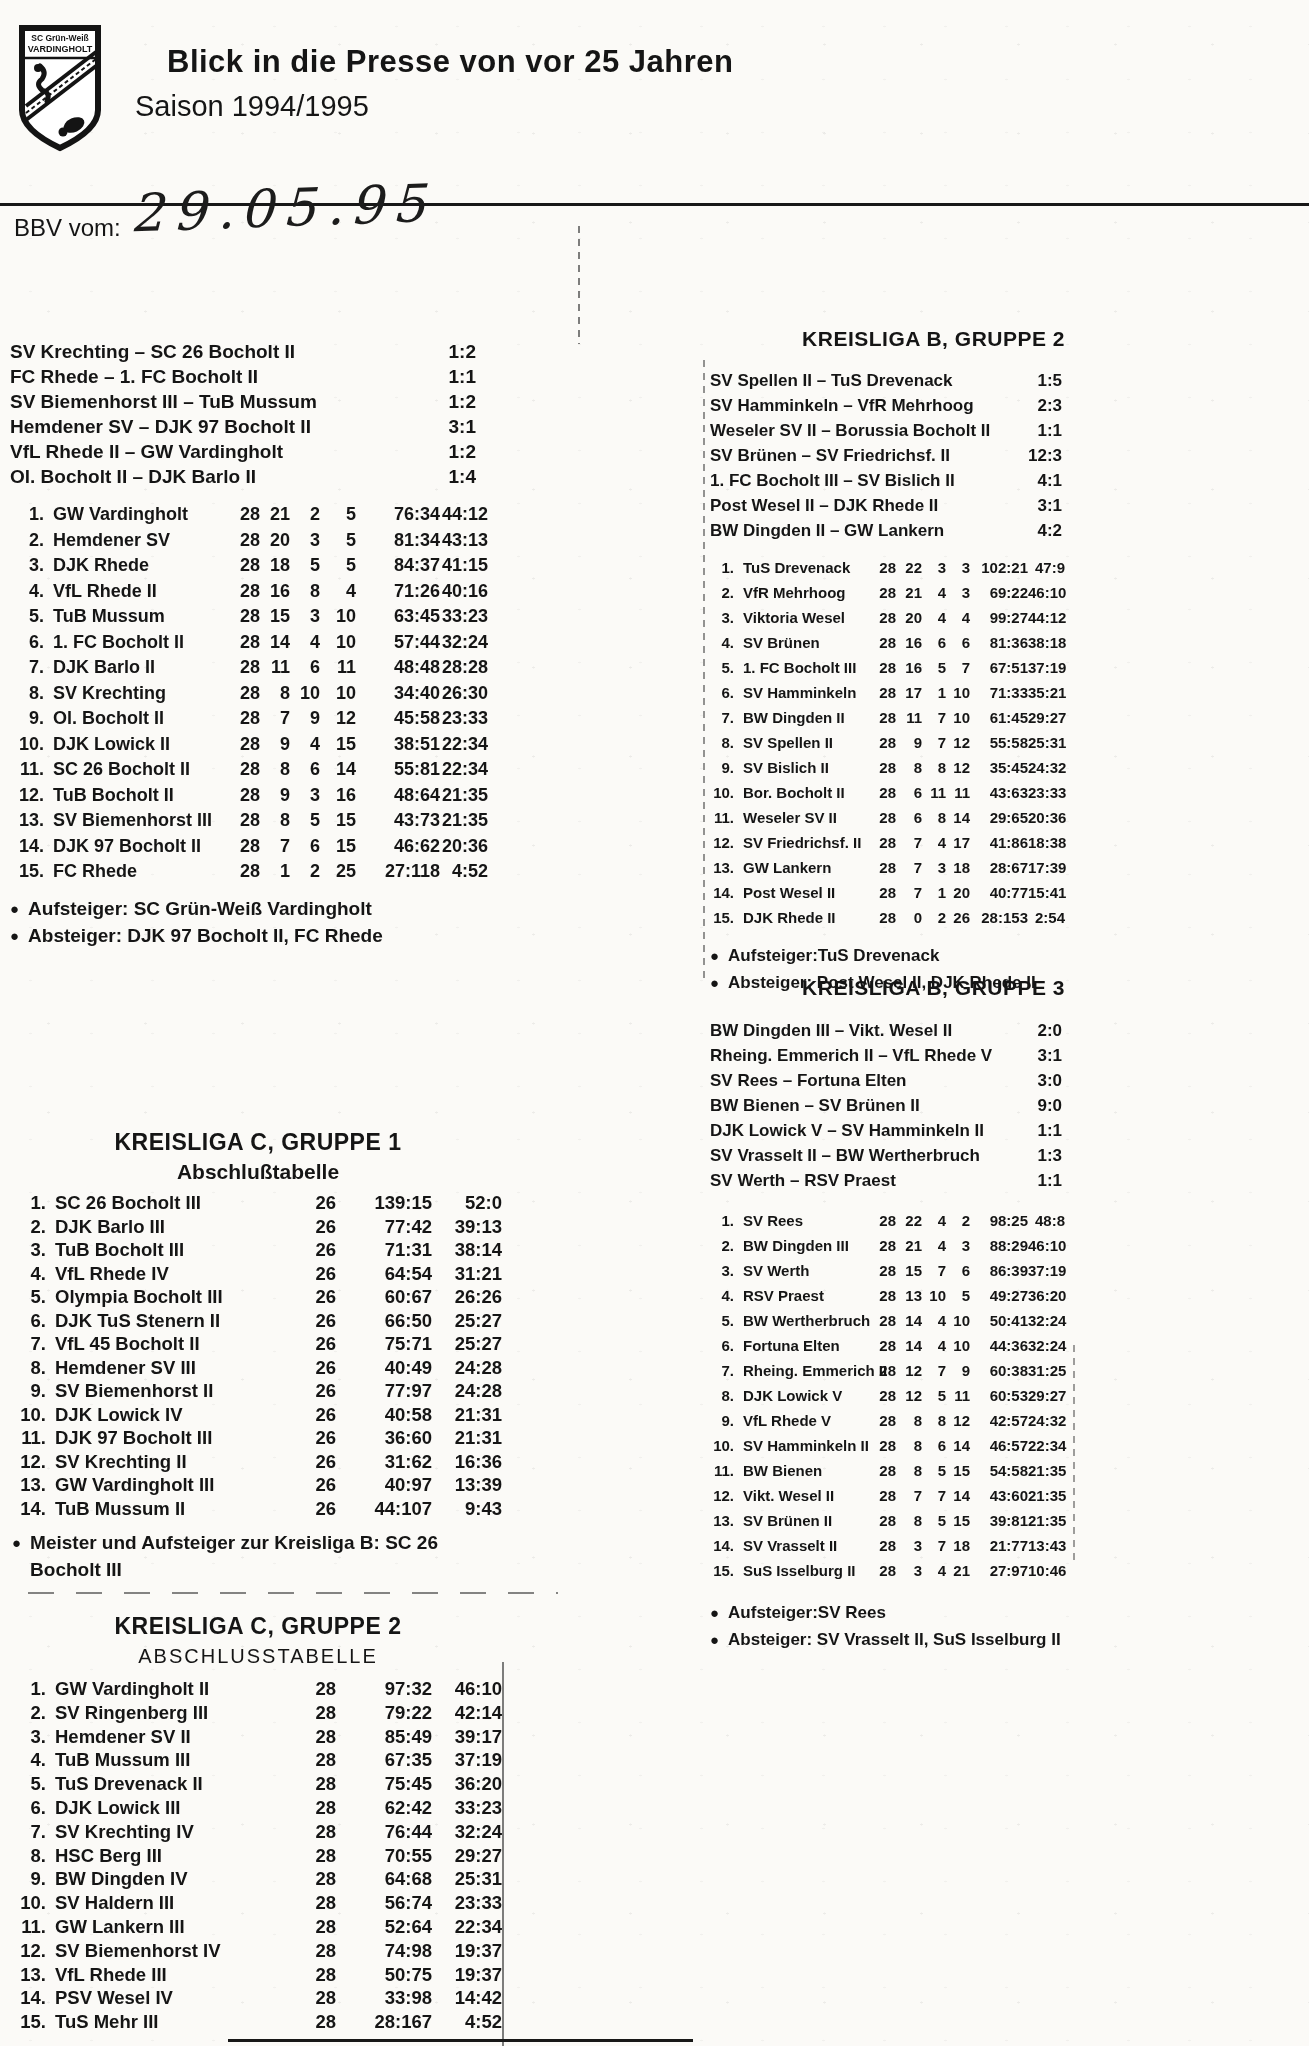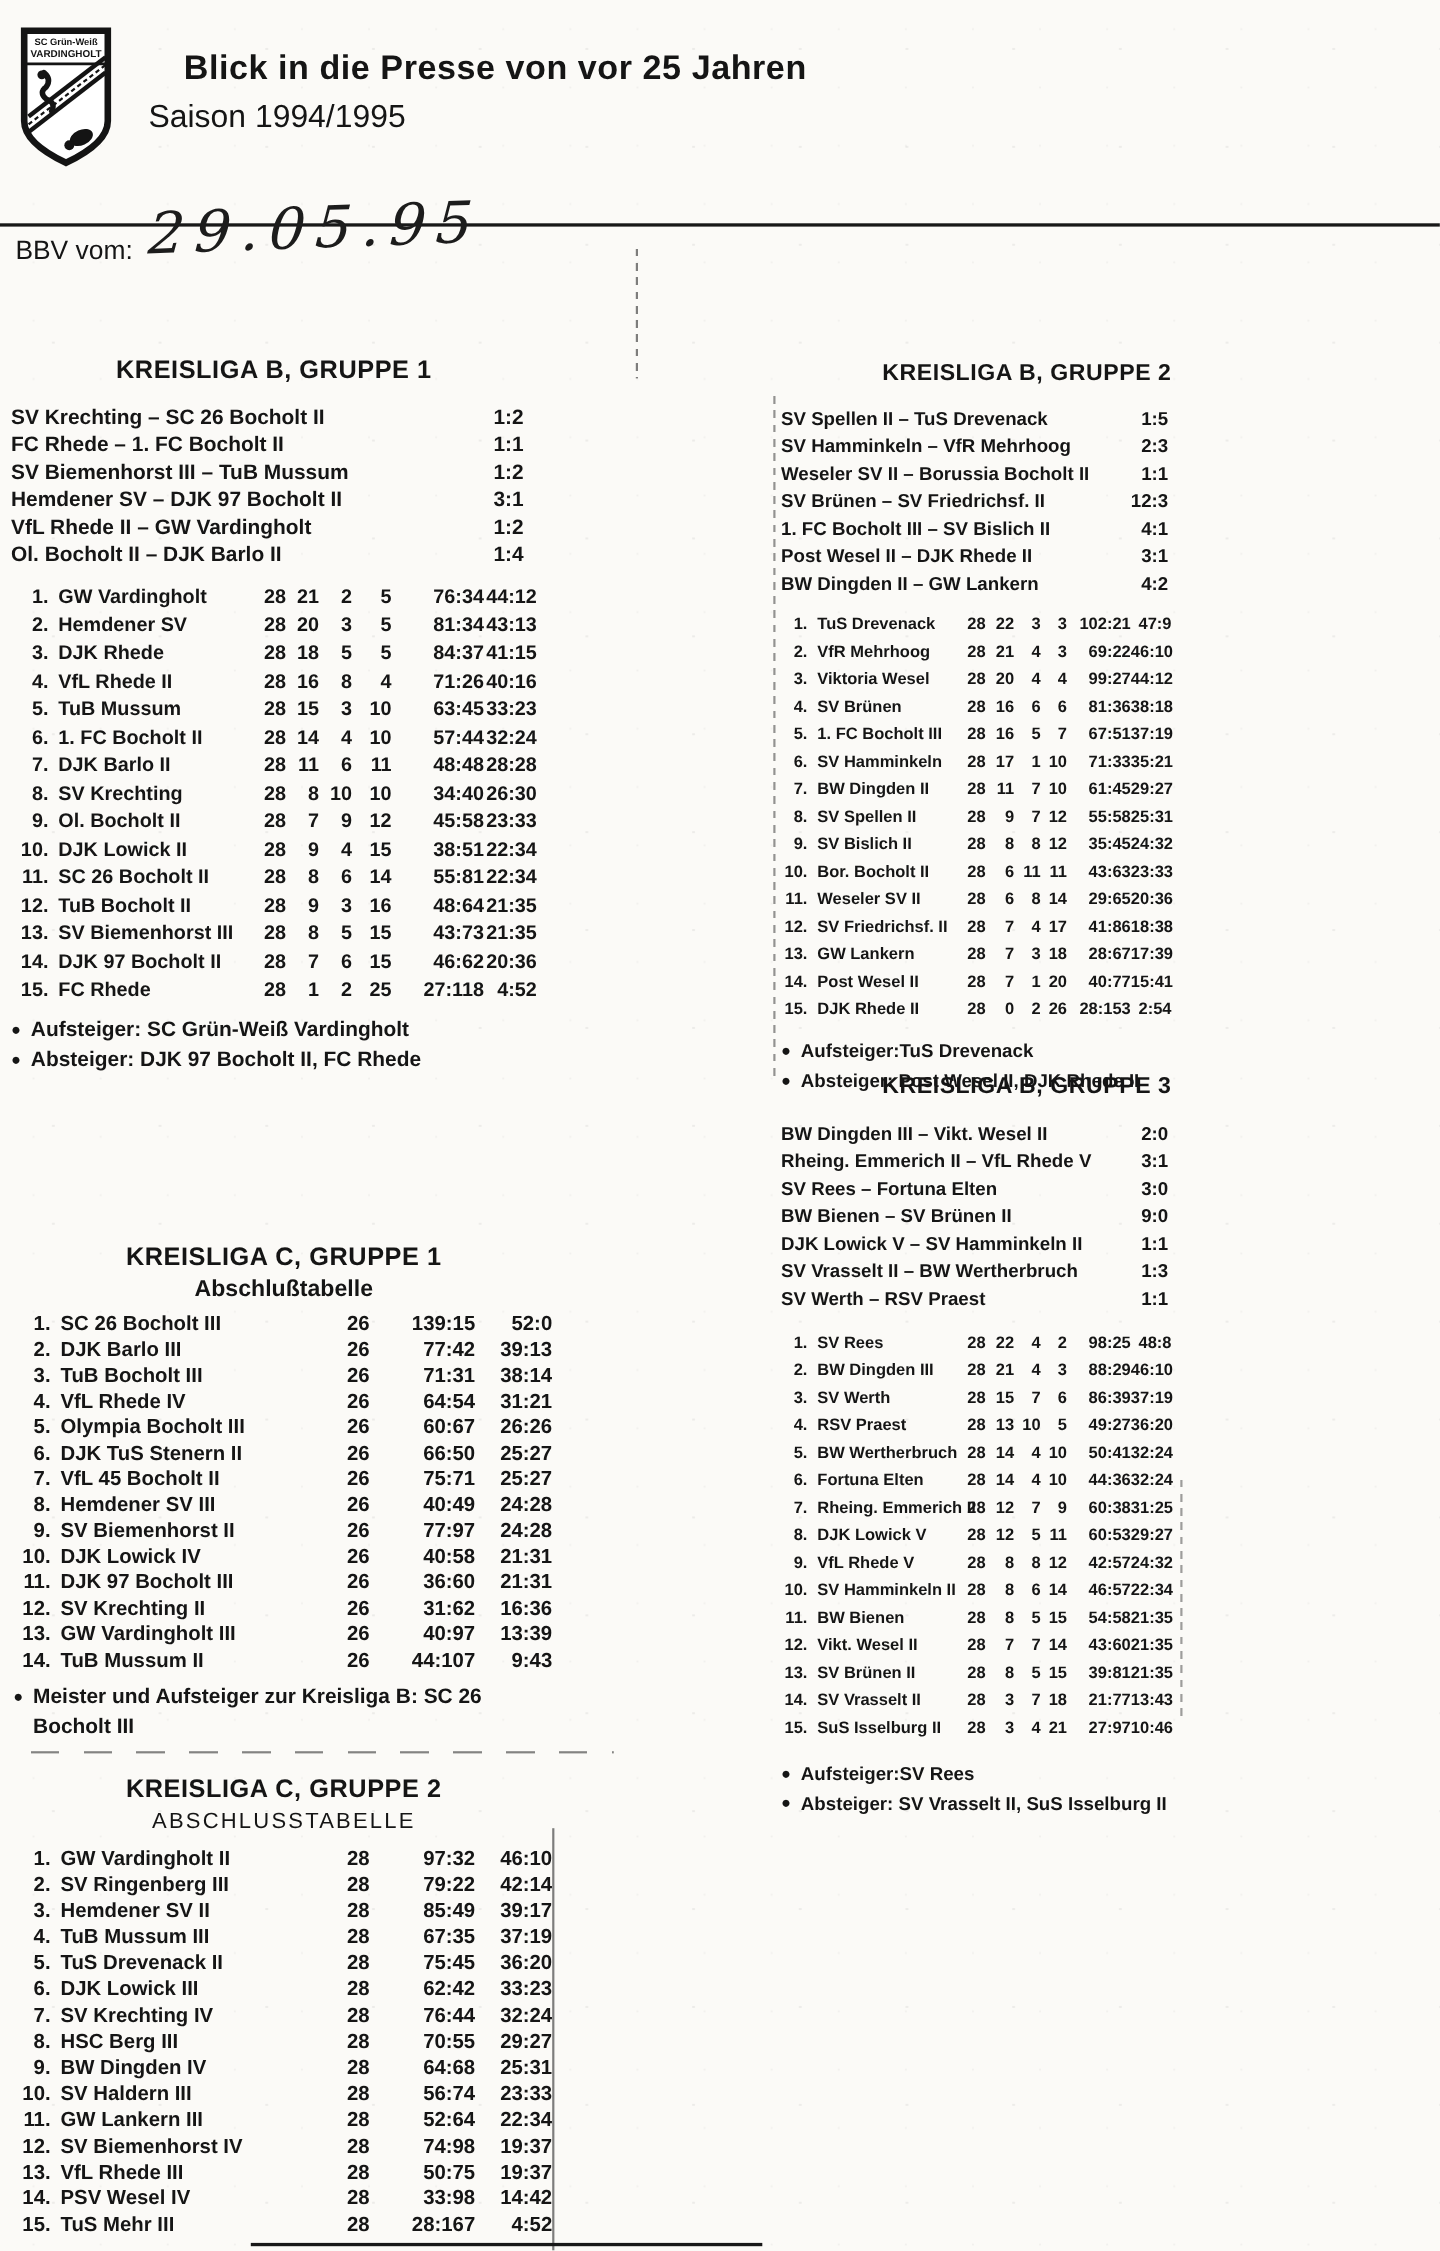--- a/index.html
+++ b/index.html
@@ -82,21 +82,20 @@
     <circle cx="47" cy="110" r="4.5" fill="#141414"></circle>
   </svg>
 </div>
 <div class="abs" id="page-title">Blick in die Presse von vor 25 Jahren</div>
 <div class="abs" id="page-subtitle">Saison 1994/1995</div>
 <div class="abs" id="rule-top"></div>
 <div class="abs" id="bbv-label">BBV vom:</div>
 <div class="abs" id="bbv-date">29.05.95</div>
 
 <section class="sec left" id="sec-b1" style="left:10px;top:322px;width:478px;">
-  <h2>KREISLIGA B, GRUPPE 1</h2>
   <div class="res">
       <div class="row result-row">
         <span class="c-match">SV Krechting – SC 26 Bocholt II</span>
         <span class="c-score">1:2</span>
       </div>
       <div class="row result-row">
         <span class="c-match">FC Rhede – 1. FC Bocholt II</span>
         <span class="c-score">1:1</span>
       </div>
       <div class="row result-row">

